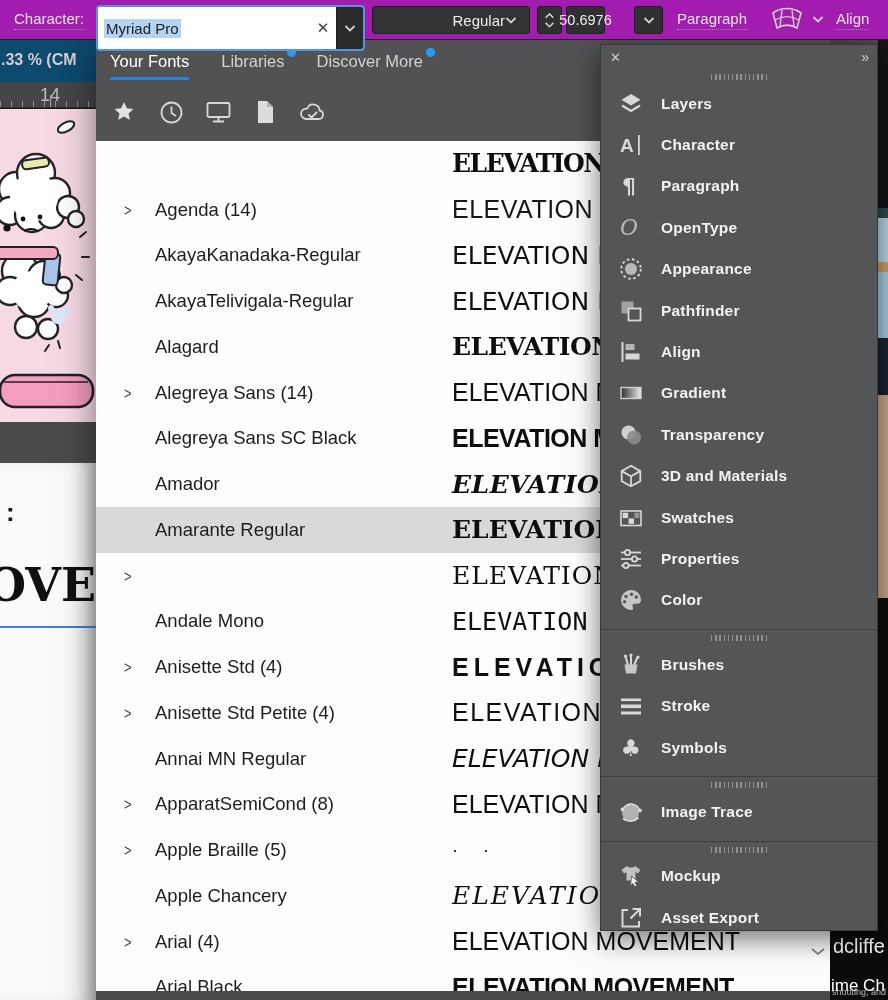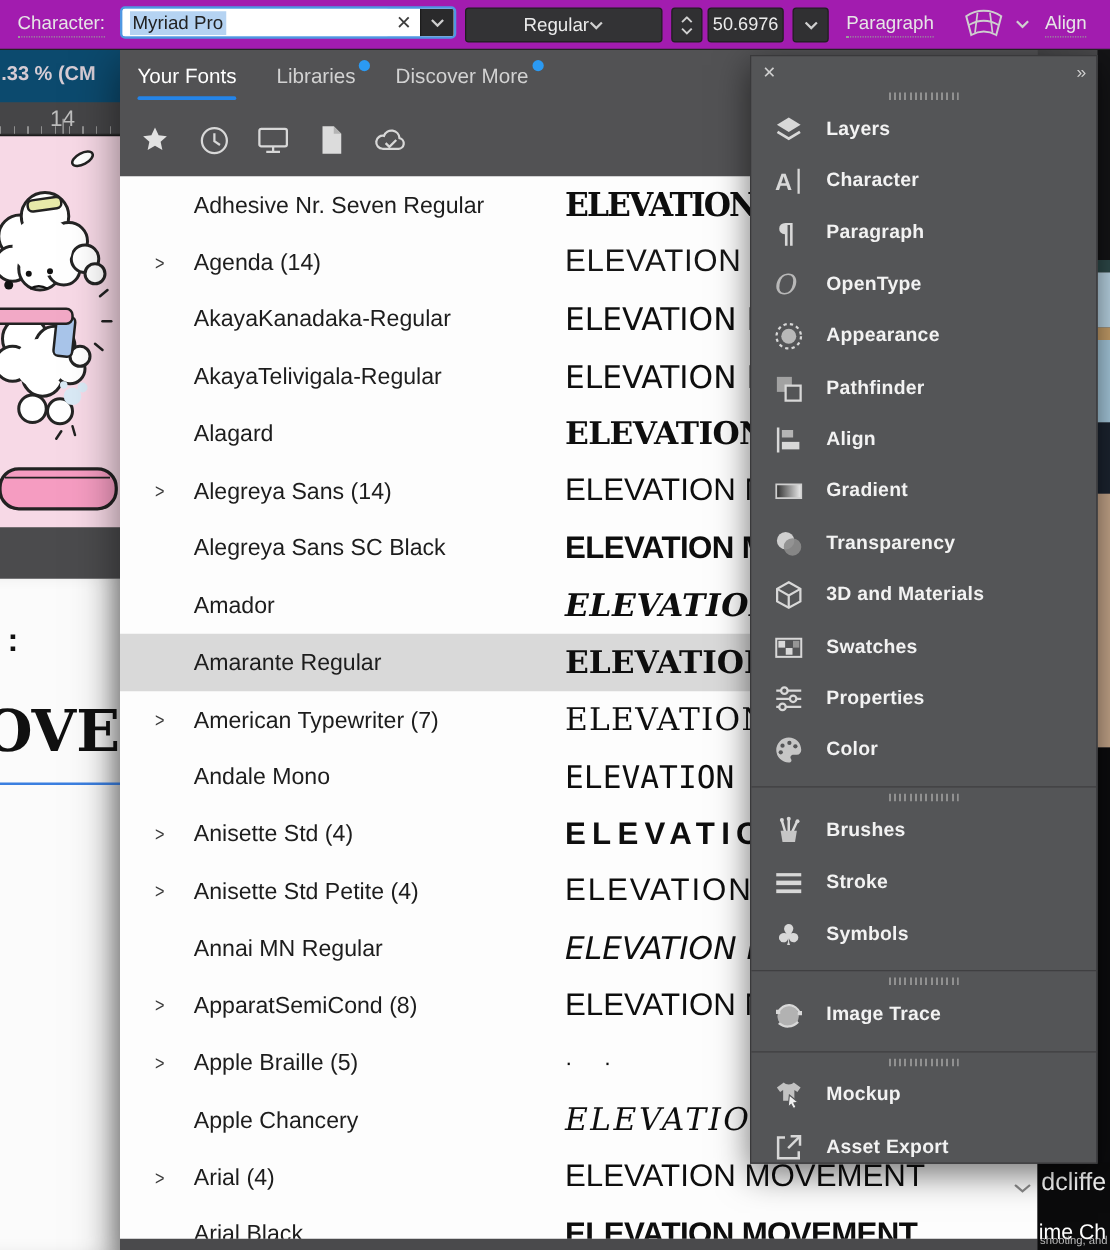--- a/index.html
+++ b/index.html
@@ -5,32 +5,32 @@
   html,body{margin:0;padding:0;background:#222;}
   *{box-sizing:border-box;}
   #stage{position:relative;width:888px;height:1000px;overflow:hidden;
          font-family:"Liberation Sans",sans-serif;background:#4a4a4c;}
 
   
   .topbar{position:absolute;left:0;top:0;width:888px;height:40px;background:#a21caf;
           border-bottom:1px solid #232323;z-index:50;}
   .tb-label{position:absolute;top:10px;font-size:15px;color:#e6e6e6;
             border-bottom:1px dotted #9a9a9a;padding-bottom:2px;white-space:nowrap;}
-  .combo{position:absolute;left:96px;top:5px;width:269px;height:26px;border:2px solid #4f97e2;
+  .combo{position:absolute;left:96px;top:5px;width:269px;height:46px;border:2px solid #4f97e2;
          border-radius:4px;display:flex;overflow:hidden;background:#fff;}
   .combo-input{flex:1;display:flex;align-items:center;padding:0 6px;background:#fff;font-size:15px;color:#222;}
   .combo-input .sel{background:#b5d3f2;padding:1px 2px;}
   .combo-x{width:26px;display:flex;align-items:center;justify-content:center;color:#3d3d3d;
            font-size:15px;cursor:pointer;}
   .combo-dd{width:27px;background:#2a2a2b;display:flex;align-items:center;justify-content:center;border-left:1px solid #1c1c1c;}
   .darkbox{position:absolute;top:6px;height:28px;background:#303032;border:1px solid #1e1e1f;
            border-radius:3px;display:flex;align-items:center;justify-content:center;color:#ececec;}
-  .style-box{left:372px;width:158px;justify-content:center;padding:0 12px;font-size:15px;}
+  .style-box{left:372px;width:158px;justify-content:flex-end;padding:0 12px;font-size:15px;}
   .stepper{left:537px;width:25px;flex-direction:column;gap:3px;}
-  .size-box{left:566px;width:61px;font-size:14.5px;}
+  .size-box{left:566px;width:39px;font-size:14.5px;}
   .size-dd{left:634px;width:29px;}
   .warp-wrap{position:absolute;left:770px;top:6px;display:flex;align-items:center;gap:8px;}
 
   
   .doc-titlebar{position:absolute;left:0;top:40px;width:96px;height:42px;background:#0c4a6e;
                 color:#d6ccd4;font-size:16px;font-weight:bold;line-height:40px;padding-left:1px;
                 white-space:nowrap;overflow:hidden;z-index:1;}
   .ruler{position:absolute;left:0;top:82px;width:96px;height:26px;background:#454547;z-index:1;
          border-bottom:1px solid #2a2a2a;}
   .ruler-ticks{position:absolute;left:0;bottom:0;width:96px;height:6px;
@@ -242,21 +242,20 @@
           <span class="ficon">
             <svg width="28" height="22" viewBox="0 0 28 22">
               <path d="M8 18a5.2 5.2 0 1 1 1.2-10.3A6.4 6.4 0 0 1 21.6 9.5 4.3 4.3 0 0 1 20.5 18Z" fill="none" stroke="#d8d8d8" stroke-width="1.8"></path>
               <path d="M10.5 13.5l3 3 5.5-5.5" fill="none" stroke="#d8d8d8" stroke-width="1.8"></path>
             </svg>
           </span>
         </div>
     </div>
     <div class="font-list" id="font-list">
         <div class="font-row">
-          <span class="row-name">Adhesive Nr. Seven Regular</span>
           <span class="row-preview pv-blackletter">ELEVATION MOVEMENT</span>
         </div>
         <div class="font-row">
           <span class="row-chevron">&gt;</span>
           <span class="row-name">Agenda (14)</span>
           <span class="row-preview pv-sans-light">ELEVATION MOVEMENT</span>
         </div>
         <div class="font-row">
           <span class="row-name">AkayaKanadaka-Regular</span>
           <span class="row-preview pv-akaya">ELEVATION MOVEMENT</span>
@@ -281,21 +280,20 @@
         <div class="font-row">
           <span class="row-name">Amador</span>
           <span class="row-preview pv-amador">ELEVATION MOVEMENT</span>
         </div>
         <div class="font-row selected">
           <span class="row-name">Amarante Regular</span>
           <span class="row-preview pv-amarante">ELEVATION MOVEMENT</span>
         </div>
         <div class="font-row">
           <span class="row-chevron">&gt;</span>
-          <span class="row-name">American Typewriter (7)</span>
           <span class="row-preview pv-typewriter">ELEVATION MOVEMENT</span>
         </div>
         <div class="font-row">
           <span class="row-name">Andale Mono</span>
           <span class="row-preview pv-mono">ELEVATION MOVEMENT</span>
         </div>
         <div class="font-row">
           <span class="row-chevron">&gt;</span>
           <span class="row-name">Anisette Std (4)</span>
           <span class="row-preview pv-anisette">ELEVATION MOVEMENT</span>

